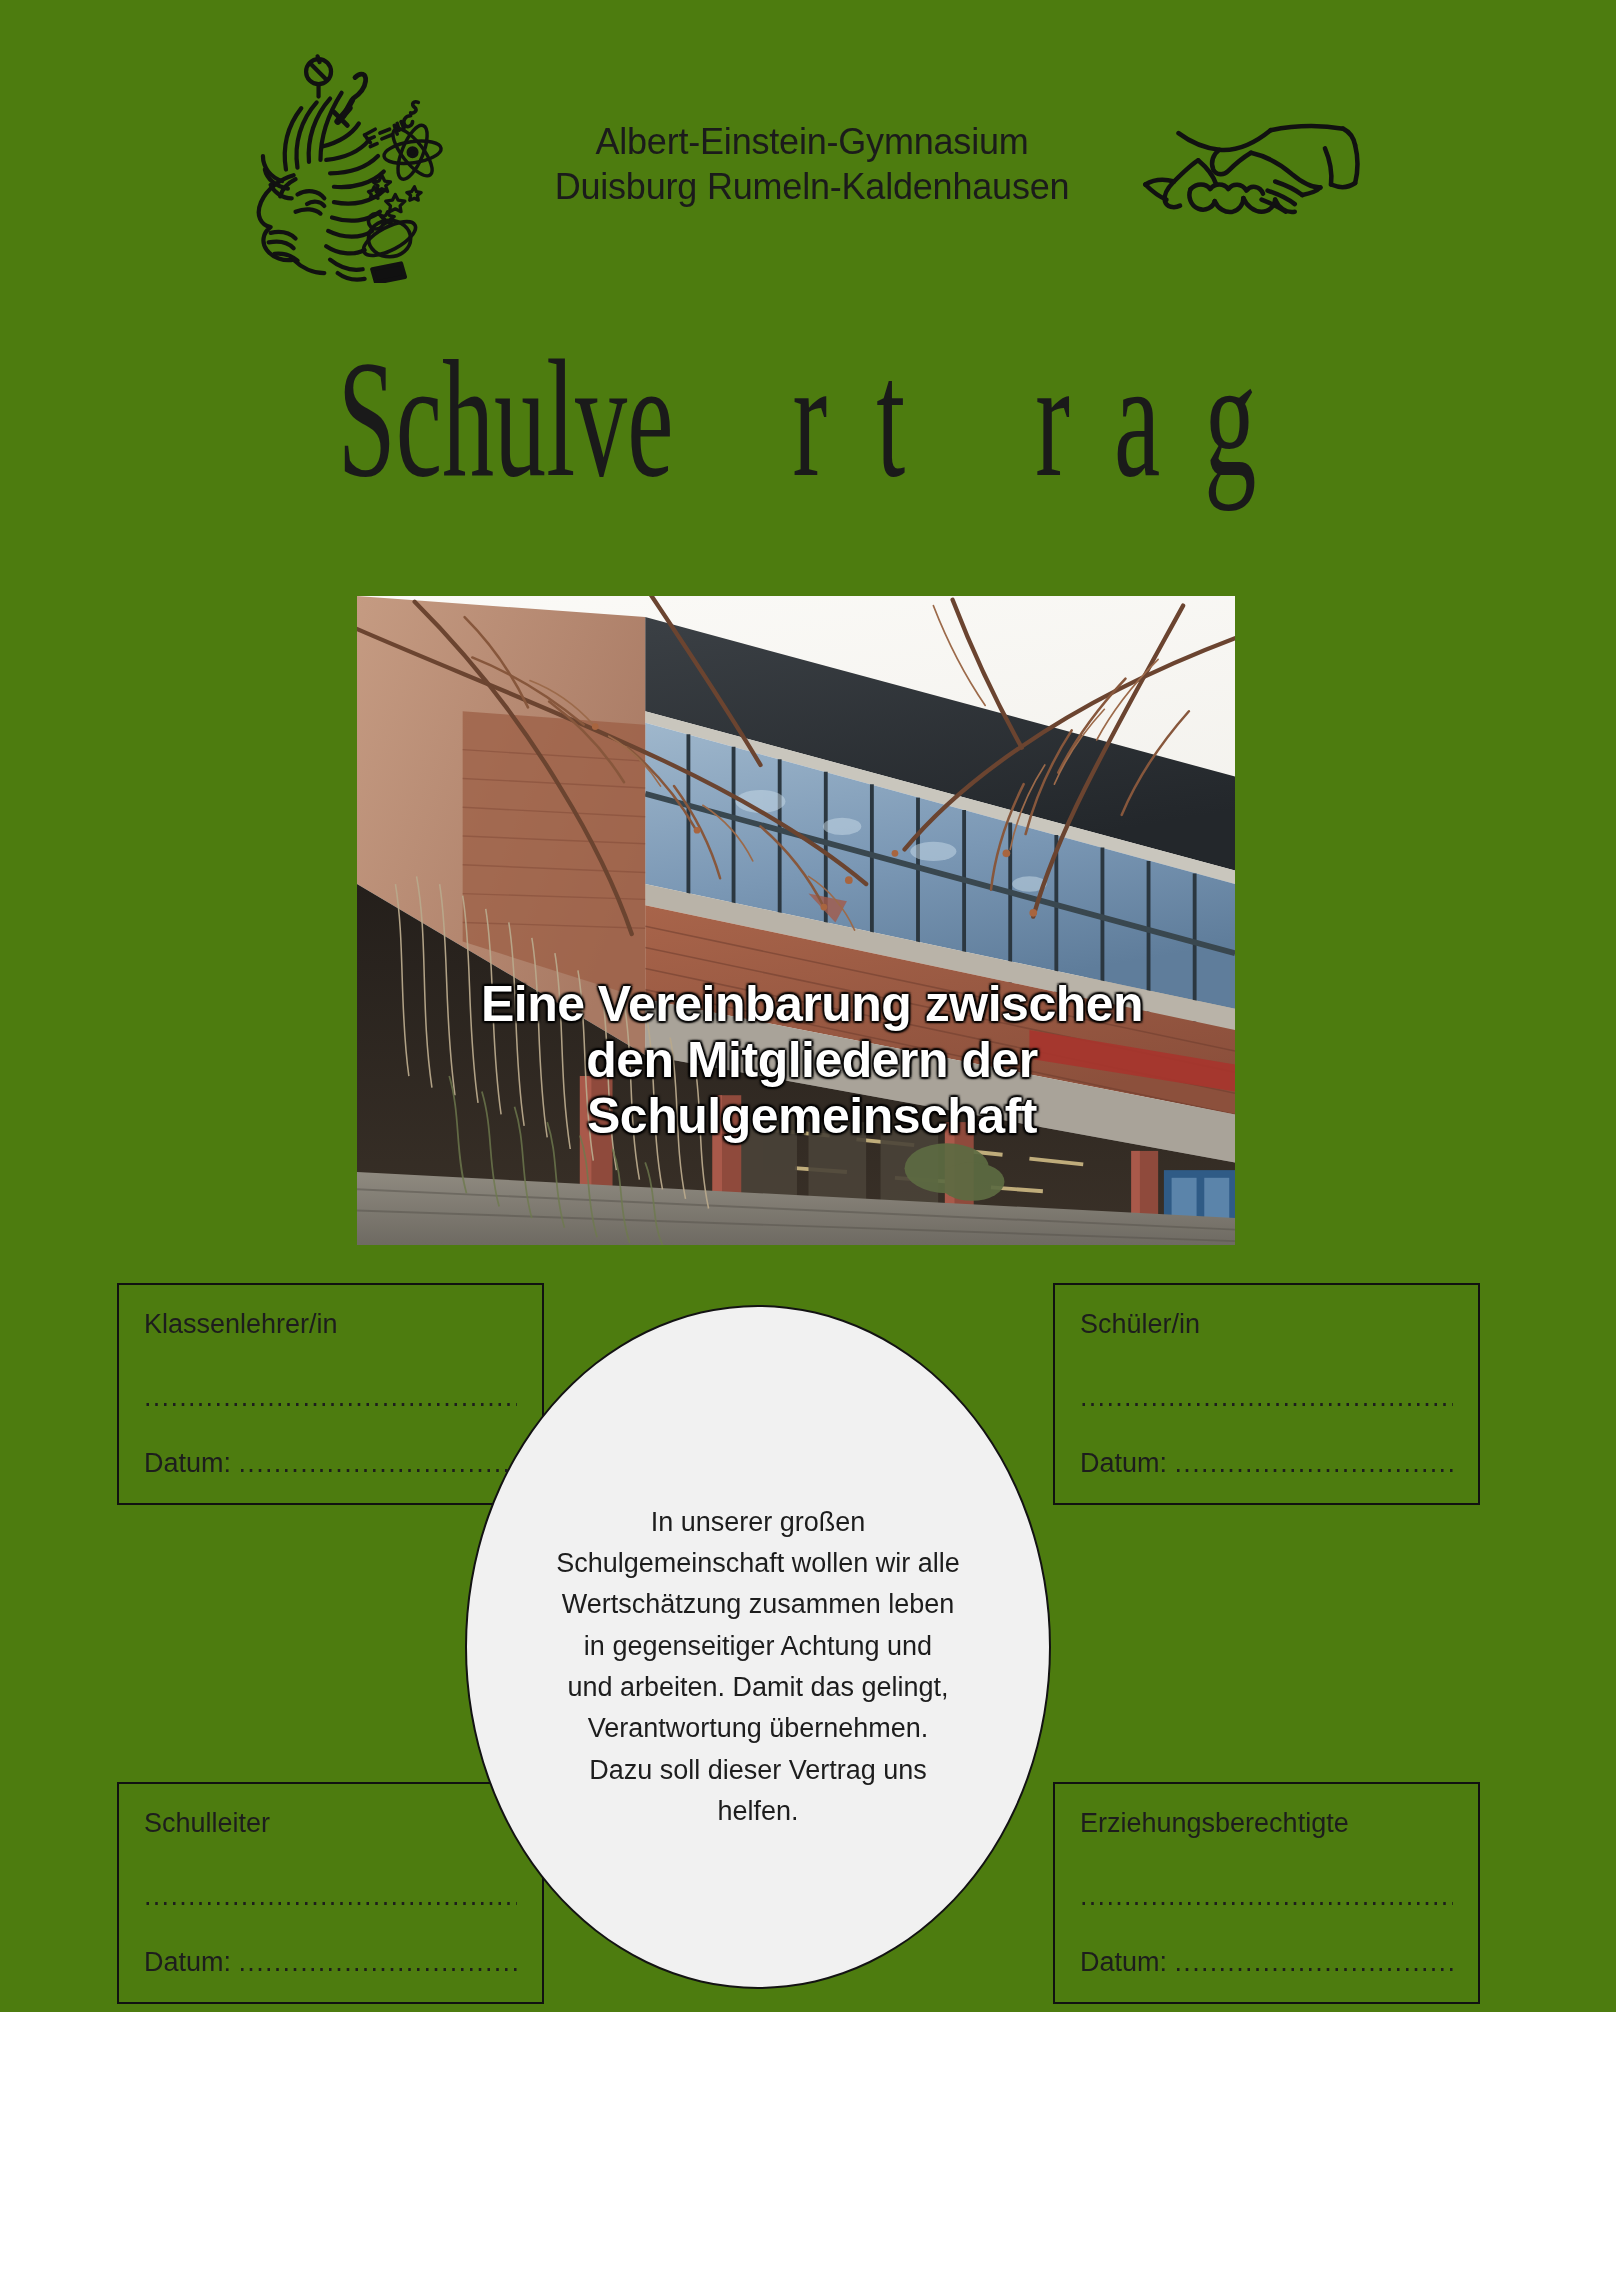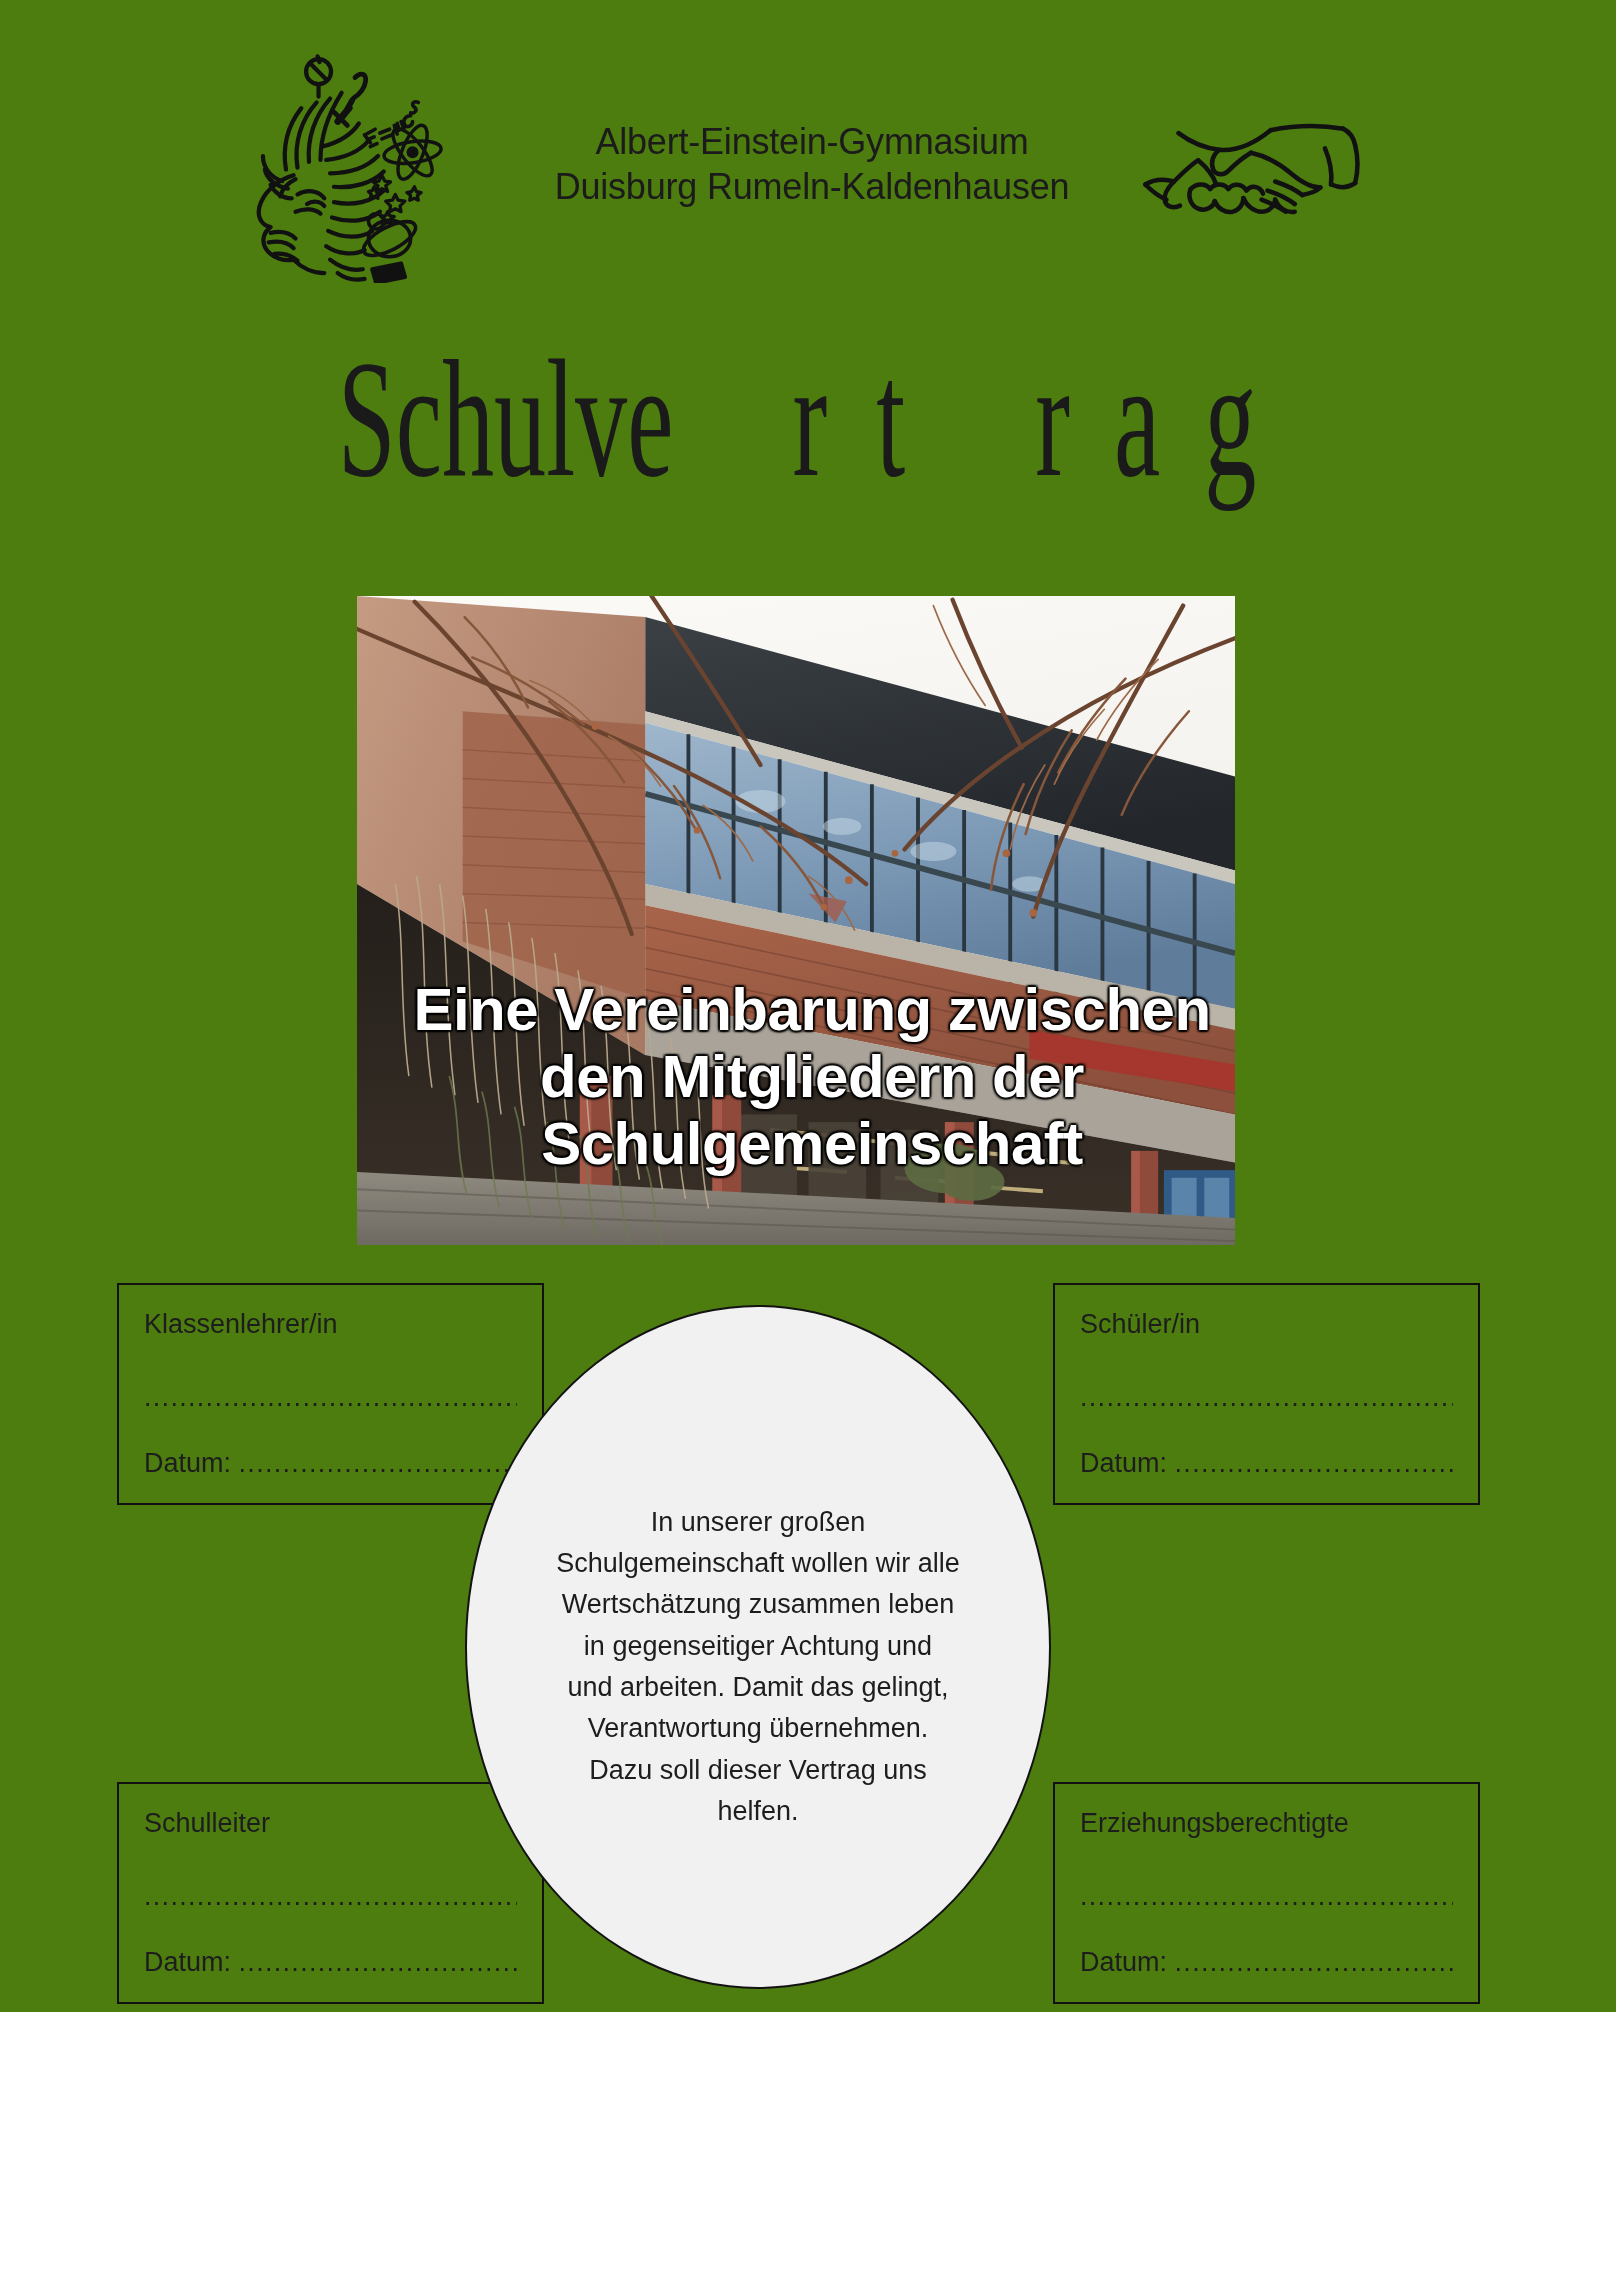--- a/index.html
+++ b/index.html
@@ -85,21 +85,21 @@
   .photo-frame svg.photo-art { position: absolute; left:0; top:0; width: 100%; height: 100%; display:block; }
 
   .photo-caption {
     position: absolute;
     left: 0;
     right: 0;
     top: 380px;
     text-align: center;
     font-family: "Liberation Sans", sans-serif;
     font-weight: bold;
-    font-size: 60px;
+    font-size: 50px;
     line-height: 1.12;
     color: #ffffff;
     letter-spacing: -0.5px;
     text-shadow:
        1.9px 0 1px rgba(0,0,0,.72), -1.9px 0 1px rgba(0,0,0,.72),
        0 1.9px 1px rgba(0,0,0,.72), 0 -1.9px 1px rgba(0,0,0,.72),
        1.9px 1.9px 1.9px rgba(0,0,0,.6), -1.9px -1.9px 1.9px rgba(0,0,0,.6),
        1.9px -1.9px 1.9px rgba(0,0,0,.6), -1.9px 1.9px 1.9px rgba(0,0,0,.6);
     z-index: 4;
     padding-left: 32px;

